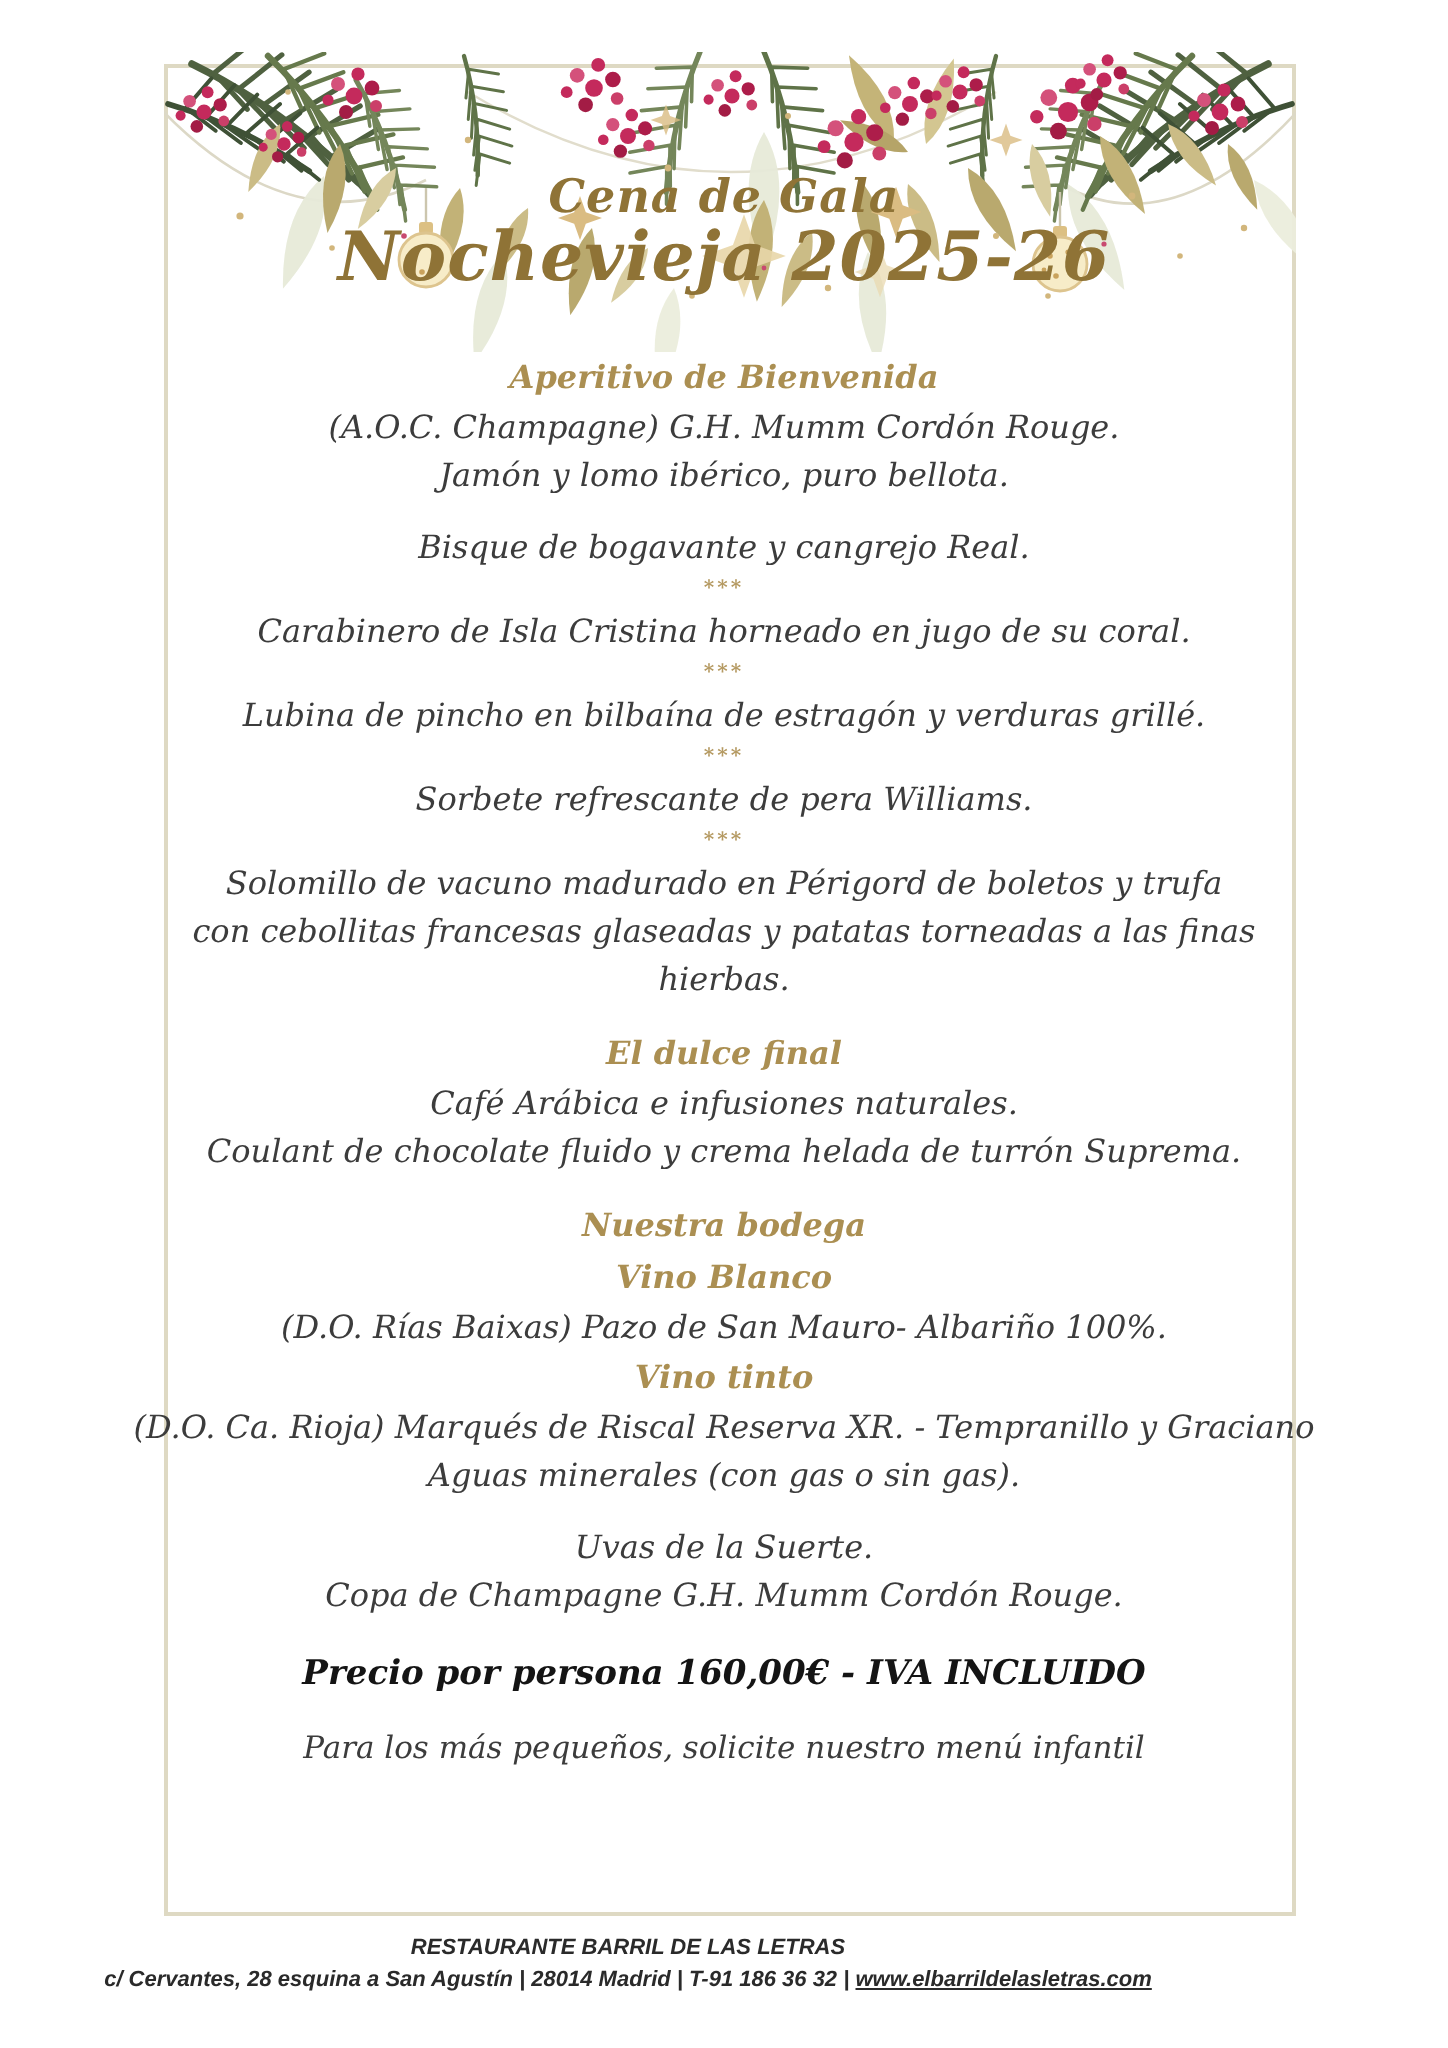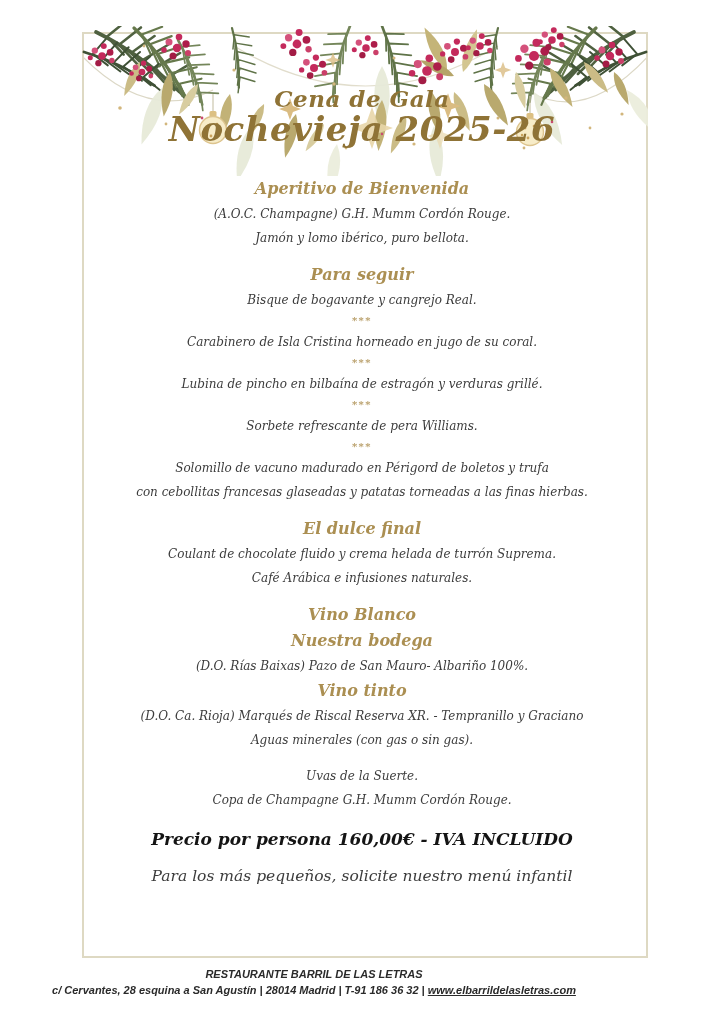--- a/index.html
+++ b/index.html
@@ -24,21 +24,21 @@
   .title{
     position:absolute;left:0;top:84px;width:724px;text-align:center;z-index:3;
     color:var(--title-gold);font-style:italic;font-weight:bold;
   }
   .title-line1{font-size:23px;line-height:29px;letter-spacing:.5px;}
   .title-line2{font-size:34px;line-height:33px;letter-spacing:.5px;}
   .menu{
     position:absolute;left:62px;top:176px;width:600px;text-align:center;z-index:2;
   }
   .blk-heading{font-weight:bold;font-style:italic;font-size:16px;line-height:26px;color:var(--heading-gold);}
-  .blk-item{font-style:italic;font-size:12px;line-height:24px;color:var(--text-dark);}
+  .blk-item{font-style:italic;font-size:16px;line-height:24px;color:var(--text-dark);}
   .blk-separator{font-weight:bold;font-size:10px;line-height:18px;letter-spacing:1.5px;color:var(--separator-gold);}
   .blk-gap{height:12px;}
   .blk-price{font-weight:bold;font-style:italic;font-size:17px;line-height:26px;color:var(--price-black);margin-top:2px;}
   .blk-note{font-style:italic;font-size:15.5px;line-height:24px;color:var(--text-dark);margin-top:12px;}
   .footer{
     position:absolute;left:0;top:966px;width:628px;text-align:center;z-index:2;
     font-family:"Liberation Sans",sans-serif;font-weight:bold;font-style:italic;
     font-size:11px;line-height:16px;color:var(--footer-ink);
   }
   .footer a{color:var(--footer-ink);text-decoration:underline;}
@@ -188,38 +188,37 @@
 <div class="title">
   <div class="title-line1">Cena de Gala</div>
   <div class="title-line2">Nochevieja 2025-26</div>
 </div>
 
 <div class="menu">
     <div class="blk-heading">Aperitivo de Bienvenida</div>
     <div class="blk-item">(A.O.C. Champagne) G.H. Mumm Cordón Rouge.</div>
     <div class="blk-item">Jamón y lomo ibérico, puro bellota.</div>
     <div class="blk-gap"></div>
-    <div class="blk-heading">Para seguir</div>
     <div class="blk-item">Bisque de bogavante y cangrejo Real.</div>
     <div class="blk-separator">***</div>
     <div class="blk-item">Carabinero de Isla Cristina horneado en jugo de su coral.</div>
     <div class="blk-separator">***</div>
     <div class="blk-item">Lubina de pincho en bilbaína de estragón y verduras grillé.</div>
     <div class="blk-separator">***</div>
     <div class="blk-item">Sorbete refrescante de pera Williams.</div>
     <div class="blk-separator">***</div>
     <div class="blk-item">Solomillo de vacuno madurado en Périgord de boletos y trufa</div>
     <div class="blk-item">con cebollitas francesas glaseadas y patatas torneadas a las finas hierbas.</div>
     <div class="blk-gap"></div>
     <div class="blk-heading">El dulce final</div>
+    <div class="blk-item">Café Arábica e infusiones naturales.</div>
     <div class="blk-item">Coulant de chocolate fluido y crema helada de turrón Suprema.</div>
-    <div class="blk-item">Café Arábica e infusiones naturales.</div>
-    <div class="blk-gap"></div>
+    <div class="blk-gap"></div>
+    <div class="blk-heading">Nuestra bodega</div>
     <div class="blk-heading">Vino Blanco</div>
-    <div class="blk-heading">Nuestra bodega</div>
     <div class="blk-item">(D.O. Rías Baixas) Pazo de San Mauro- Albariño 100%.</div>
     <div class="blk-heading">Vino tinto</div>
     <div class="blk-item">(D.O. Ca. Rioja) Marqués de Riscal Reserva XR. - Tempranillo y Graciano</div>
     <div class="blk-item">Aguas minerales (con gas o sin gas).</div>
     <div class="blk-gap"></div>
     <div class="blk-item">Uvas de la Suerte.</div>
     <div class="blk-item">Copa de Champagne G.H. Mumm Cordón Rouge.</div>
     <div class="blk-gap"></div>
     <div class="blk-price">Precio por persona 160,00€ - IVA INCLUIDO</div>
     <div class="blk-note">Para los más pequeños, solicite nuestro menú infantil</div>

